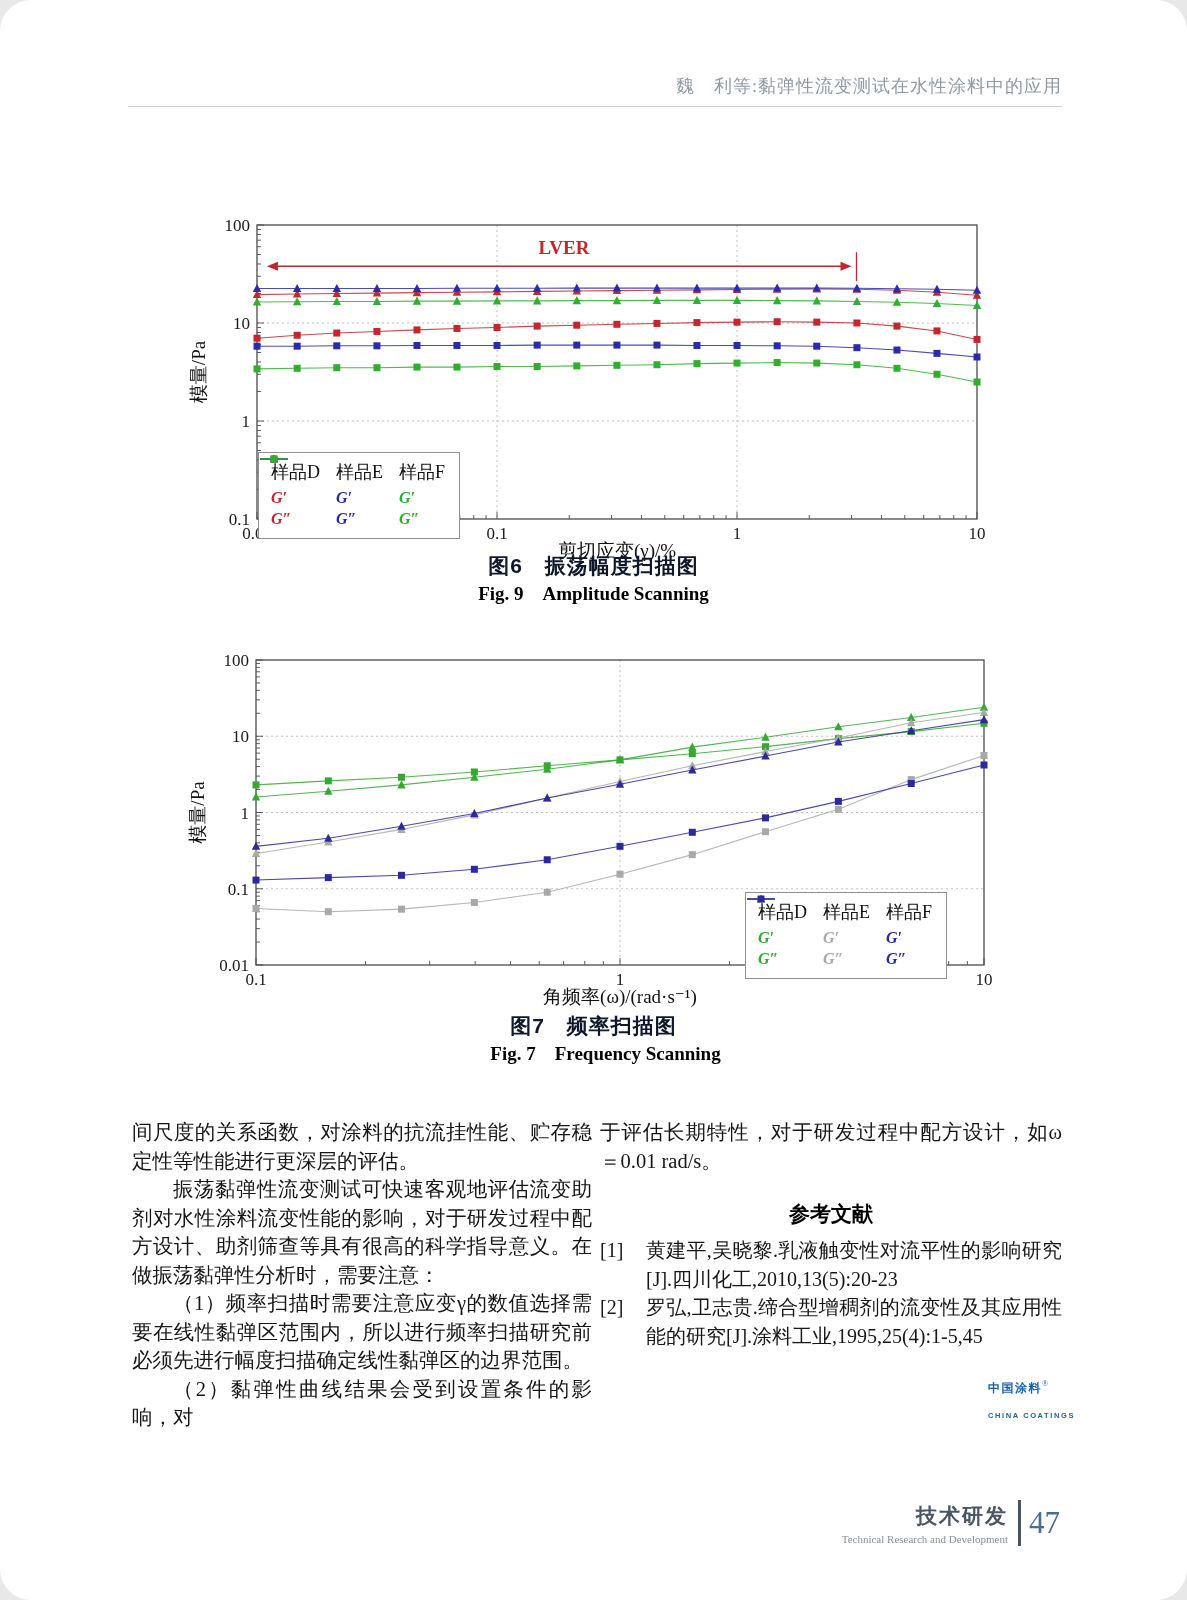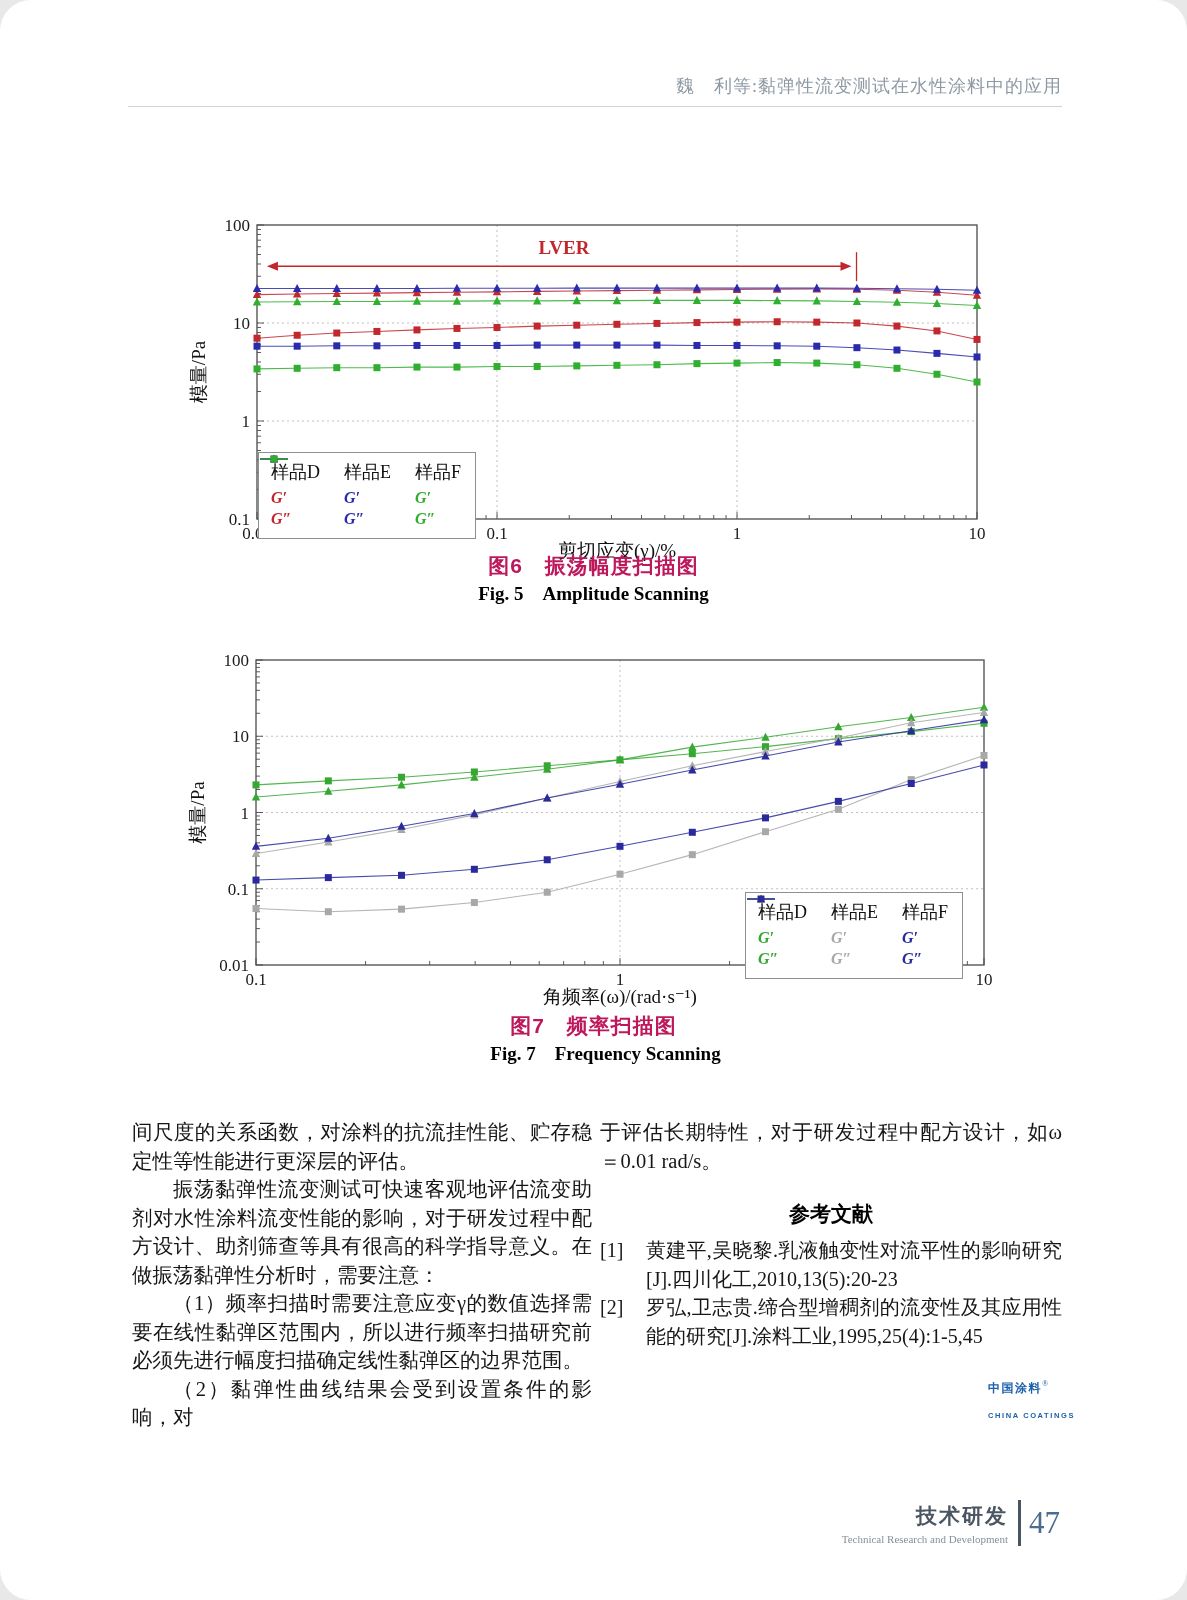--- a/index.html
+++ b/index.html
@@ -6,31 +6,31 @@
   .page{position:relative;width:1187px;height:1600px;background:#ffffff;margin:0 auto;
         font-family:"Liberation Serif","DejaVu Serif",serif;color:#1a1a1a;overflow:hidden;border-radius:31px;}
   
   .hdr{position:absolute;top:74px;left:128px;width:934px;text-align:right;
        font-size:18px;color:#8e99a4;letter-spacing:1px;}
   .hdr-rule{position:absolute;top:106px;left:128px;width:934px;height:1px;background:#cdd3d8;}
   
   .chart{position:absolute;}
   .chart svg{position:absolute;left:0;top:0;}
   svg text{font-family:"Liberation Serif","DejaVu Serif",serif;}
-  .legend{position:absolute;display:flex;gap:24px;border:1px solid #8f8f8f;background:#fff;
+  .legend{position:absolute;display:flex;gap:16px;border:1px solid #8f8f8f;background:#fff;
           padding:7px 14px 9px 12px;z-index:3;font-family:Liberation Serif, serif;}
   .lg-col{display:flex;flex-direction:column;}
   .lg-head{font-size:18px;color:#111;margin-bottom:3px;}
   .lg-row{display:flex;align-items:center;gap:9px;height:21px;}
   .lg-label{font-style:italic;font-weight:bold;font-size:16px;line-height:16px;}
   #fig6 .legend{left:98px;top:252px;}
   #fig7 .legend{left:585px;top:264px;}
   
   .cap-cn{position:absolute;width:100%;text-align:center;font-family:"Liberation Sans","DejaVu Sans",sans-serif;
-          font-weight:bold;font-size:21px;color:#be185d;letter-spacing:1px;}
+          font-weight:bold;font-size:21px;color:#0f172a;letter-spacing:1px;}
   .cap-en{position:absolute;width:100%;text-align:center;font-weight:bold;font-size:19px;color:#000;}
   
   .col{position:absolute;font-size:20.5px;line-height:28.5px;text-align:justify;color:#161616;}
   .col p{margin:0;}
   .col p.ind{text-indent:2em;}
   .refs-head{position:absolute;text-align:center;font-family:"Liberation Sans","DejaVu Sans",sans-serif;
              font-weight:bold;font-size:21px;color:#000;}
   .refs{position:absolute;font-size:20px;line-height:28.5px;color:#161616;}
   .ref{display:flex;align-items:flex-start;}
   .ref .tag{flex:0 0 46px;}
@@ -306,21 +306,21 @@
             <svg width="30" height="12">
               <line x1="1" y1="6" x2="29" y2="6" stroke="#2fae2f" stroke-width="1.1" opacity="0.85"></line>
               <path d="M15,1.71 L18.96,9.3 L11.040000000000001,9.3 Z" fill="#2fae2f"></path>
             </svg>
             <span class="lg-label" style="color: rgb(47, 174, 47);">G″</span>
           </div>
         </div>
       </div>
   </div>
   <div class="cap-cn" style="top:552px;">图6　振荡幅度扫描图</div>
-  <div class="cap-en" style="top:581px;">Fig. 5　Amplitude Scanning</div>
+  <div class="cap-en" style="top:581px;">Fig. 9　Amplitude Scanning</div>
 
   <div id="fig7" class="chart" style="left:160px;top:628px;width:880px;height:392px;">
       <svg width="880" height="392">
         <line x1="459.99999999999994" y1="32" x2="459.99999999999994" y2="337" stroke="#b9b9b9" stroke-width="0.9" stroke-dasharray="2,3"></line>
         <line x1="96" y1="260.75" x2="824" y2="260.75" stroke="#b9b9b9" stroke-width="0.9" stroke-dasharray="2,3"></line>
         <line x1="96" y1="184.50000000000003" x2="824" y2="184.50000000000003" stroke="#b9b9b9" stroke-width="0.9" stroke-dasharray="2,3"></line>
         <line x1="96" y1="108.25" x2="824" y2="108.25" stroke="#b9b9b9" stroke-width="0.9" stroke-dasharray="2,3"></line>
         <rect x="96" y="32" width="728" height="305" fill="none" stroke="#4a4a4a" stroke-width="1.3"></rect>
         <line x1="96" y1="337" x2="96" y2="330" stroke="#4a4a4a" stroke-width="0.9"></line>
         <line x1="205.57491842168912" y1="337" x2="205.57491842168912" y2="333" stroke="#4a4a4a" stroke-width="0.9"></line>

